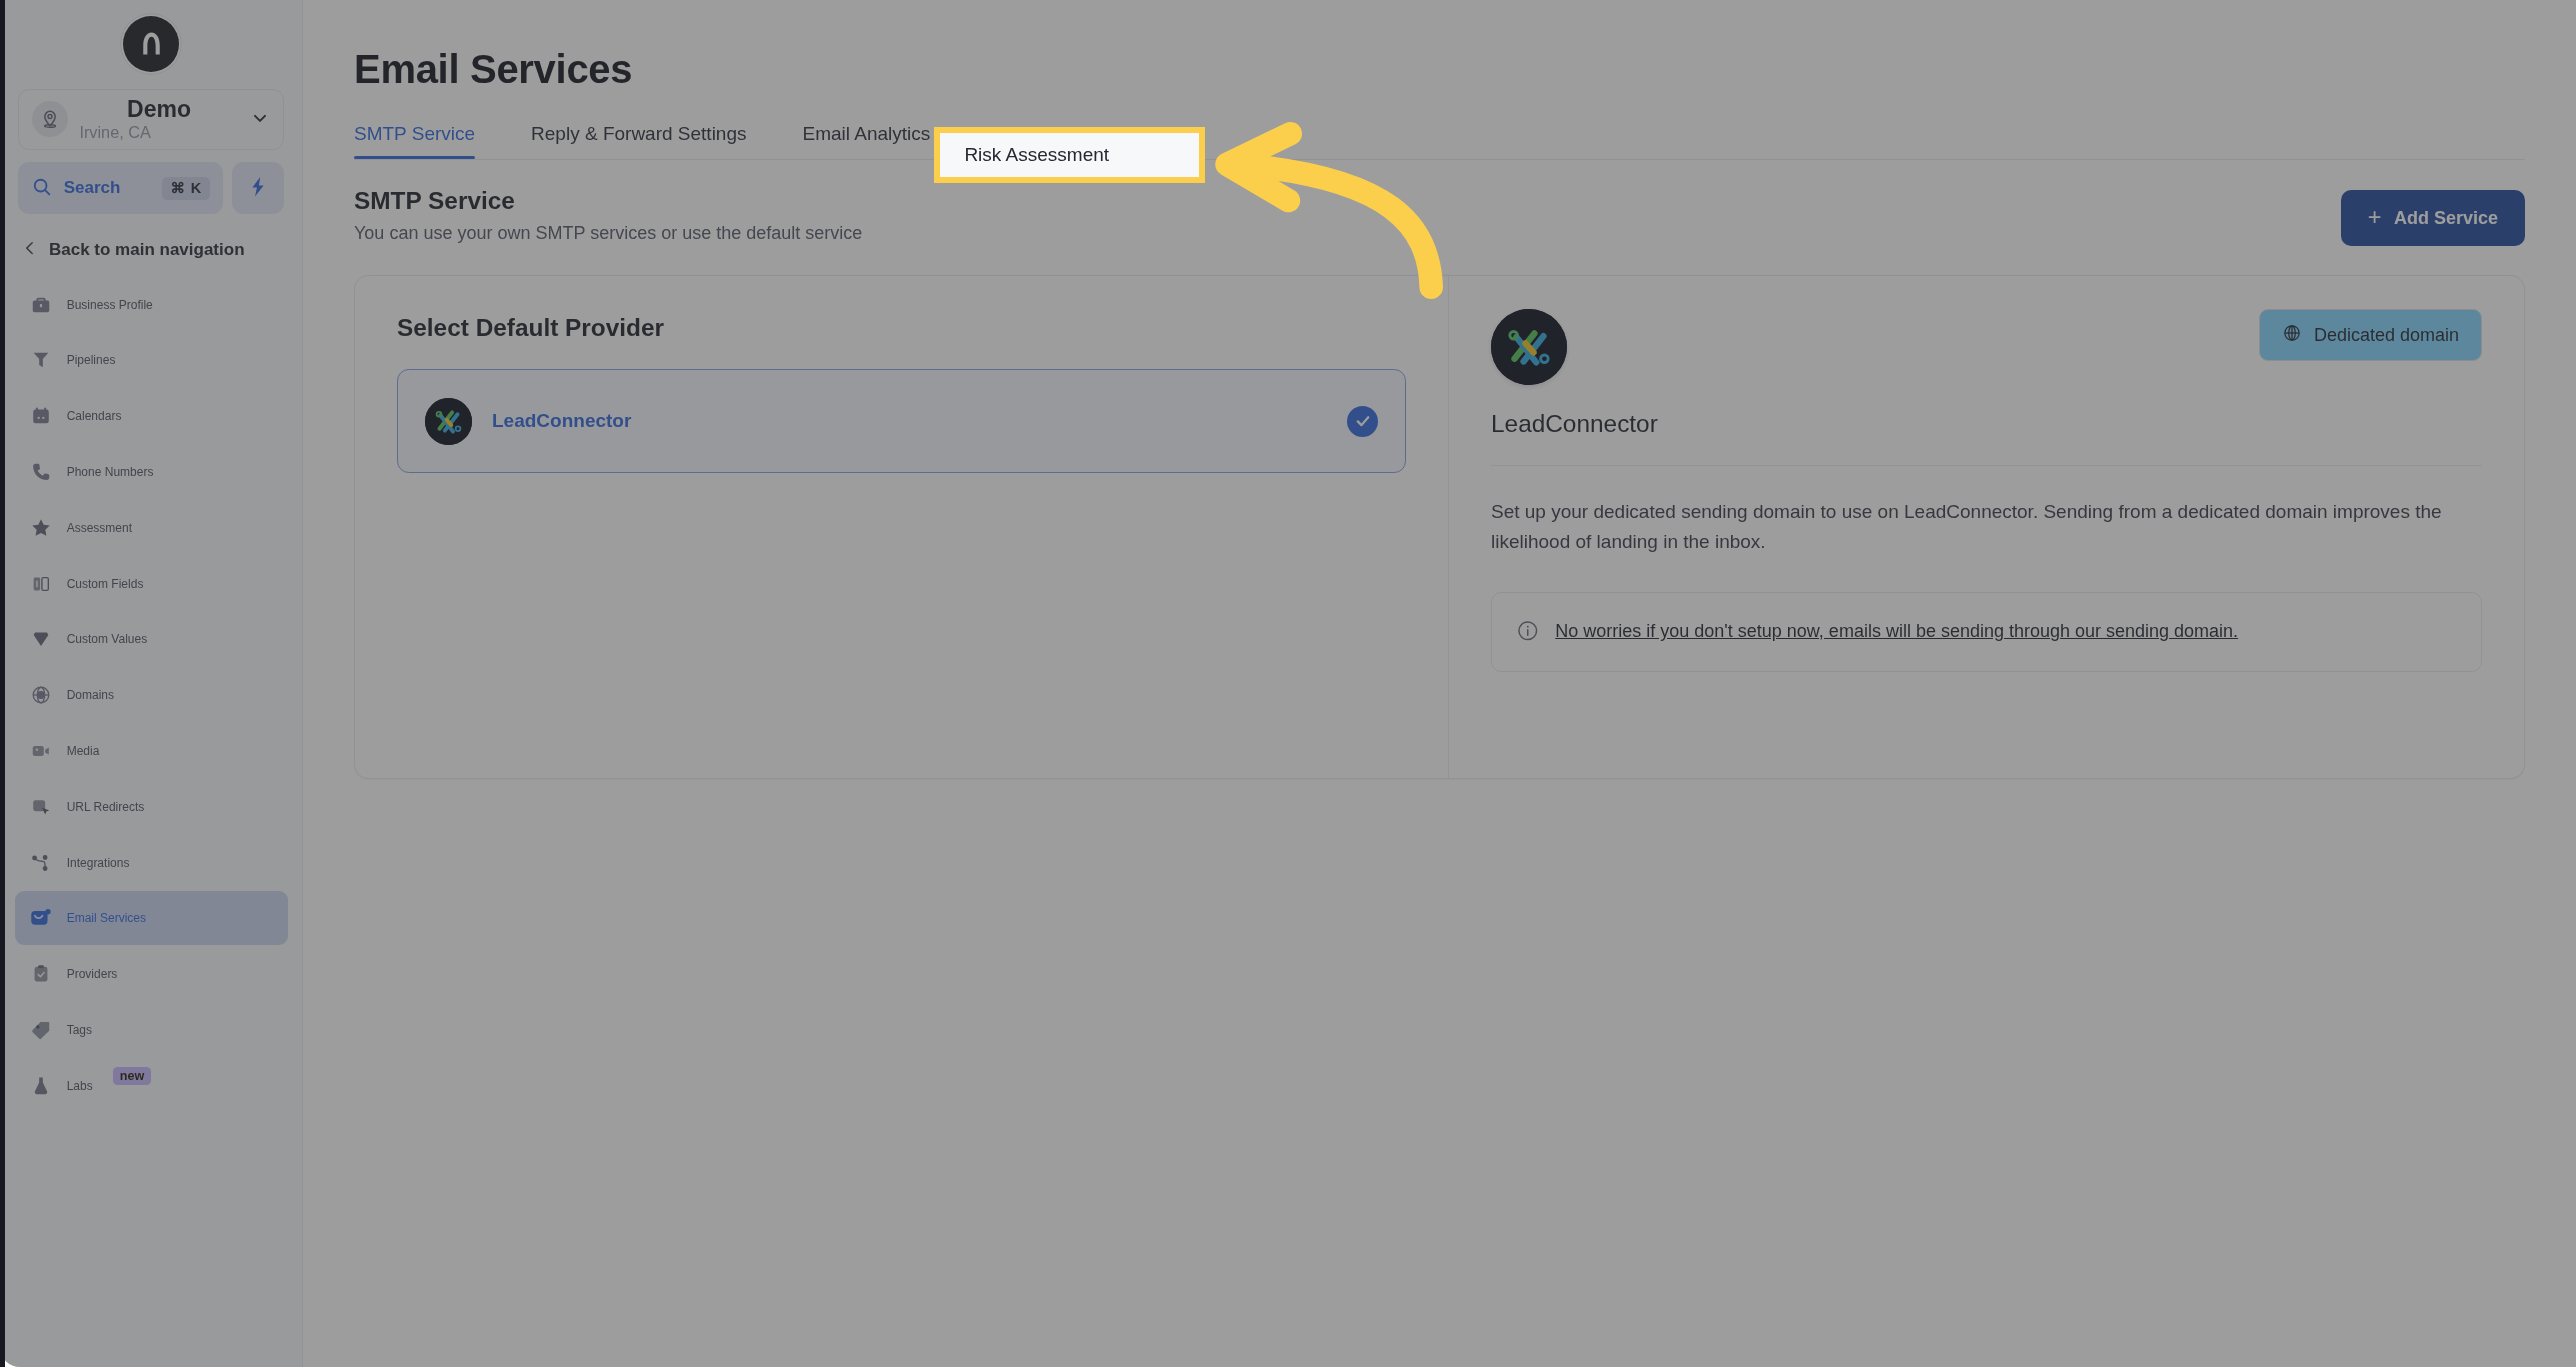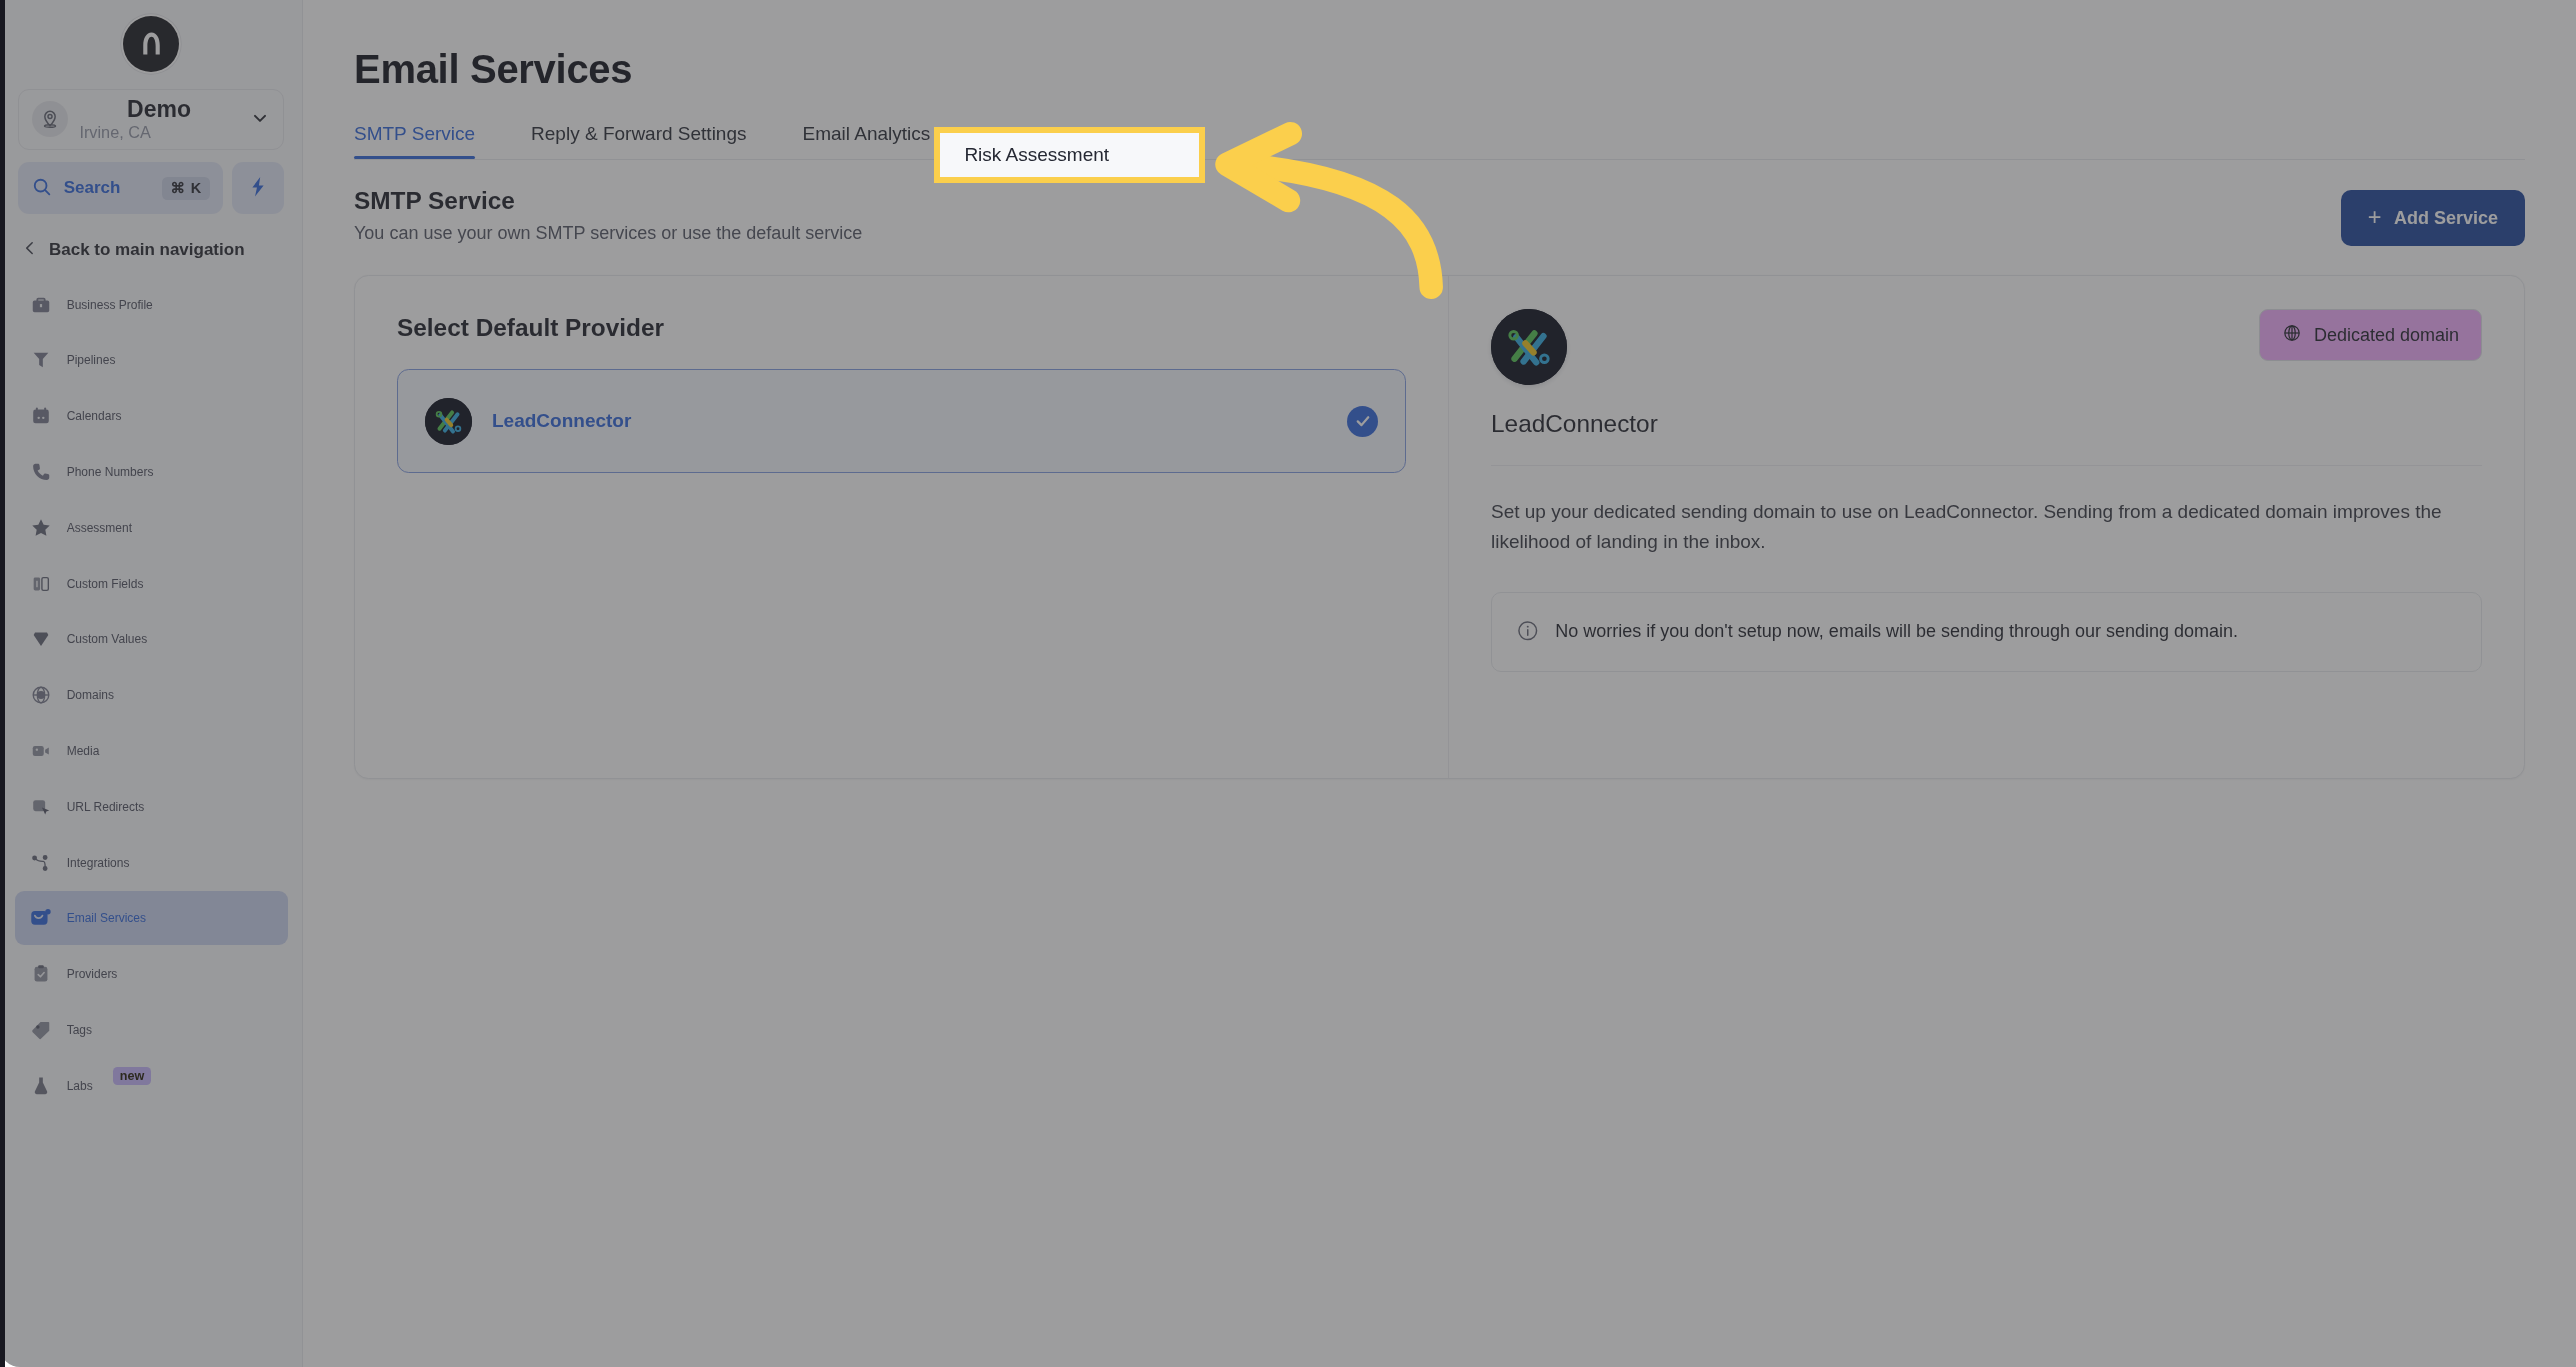--- a/index.html
+++ b/index.html
@@ -238,21 +238,21 @@
     width: 31px; height: 31px; border-radius: 50%;
     background: #2b62d9;
     display:flex; align-items:center; justify-content:center;
     flex: 0 0 auto;
   }
 
   .dedicated-btn {
     position: absolute;
     right: 42px; top: 33px;
     border: 0.9px solid #dcdee4;
-    background: #f0abfc;
+    background: #7dd3fc;
     border-radius: 9px;
     height: 52px;
     padding: 0 22px;
     display: flex; align-items: center; gap: 11.7px;
     font-size: 18px; color: #1b1d26;
   }
 
   .big-logo {
     width: 76px; height: 76px; border-radius: 50%;
     background: #060a18;
@@ -275,21 +275,21 @@
   .info-box {
     margin-top: 36px;
     border: 0.9px solid #e6e8ec;
     border-radius: 10px;
     min-height: 80px;
     display: flex; align-items: center;
     gap: 16.3px;
     padding: 0 23.5px;
     background: #ffffff;
   }
-  .info-text { font-size: 18px; color: #1b1d26; }
+  .info-text { font-size: 18px; color: #1b1d26; text-decoration: underline; }
 
   
   #dim {
     position: absolute; left: 0; top: 0;
     width: 2576px; height: 1367px;
     background: rgba(60,60,62,0.50);
     z-index: 40;
     pointer-events: none;
     border-bottom-left-radius: 20px;
   }

